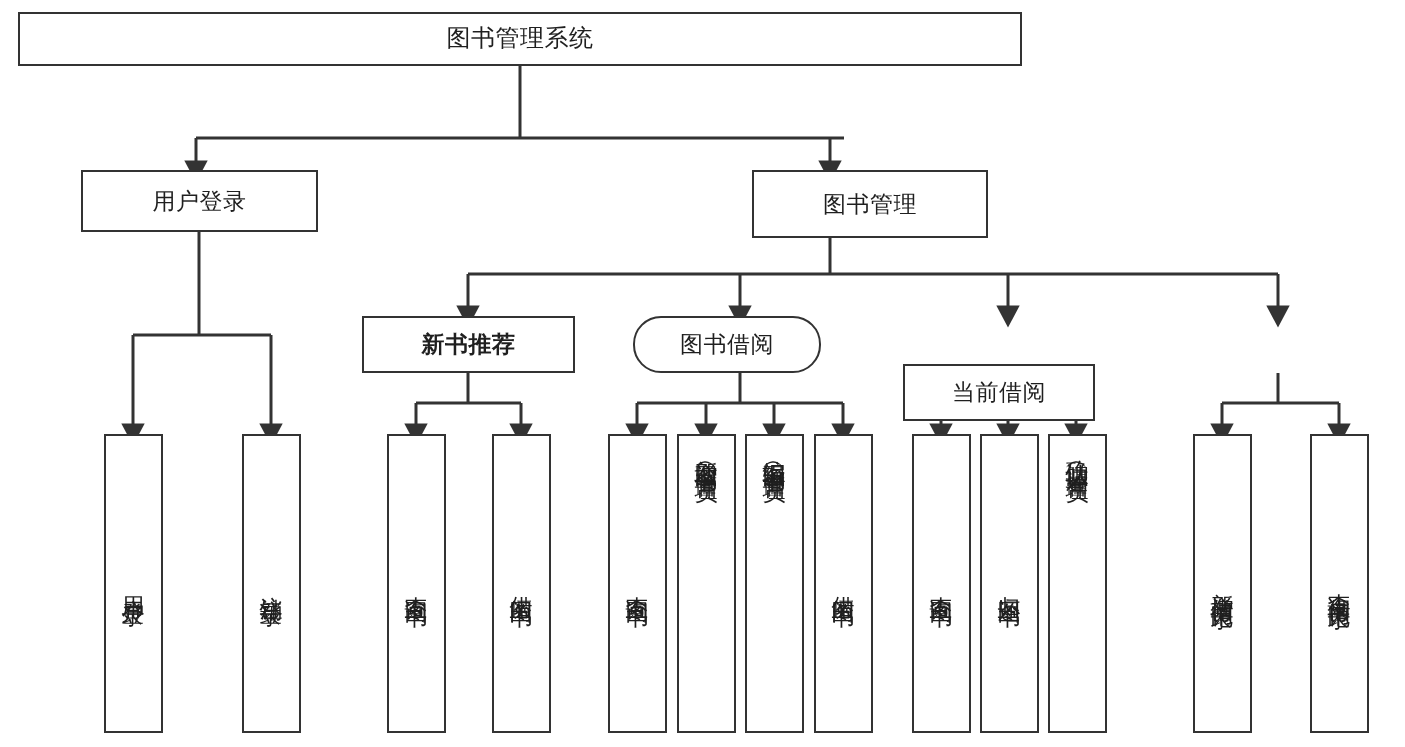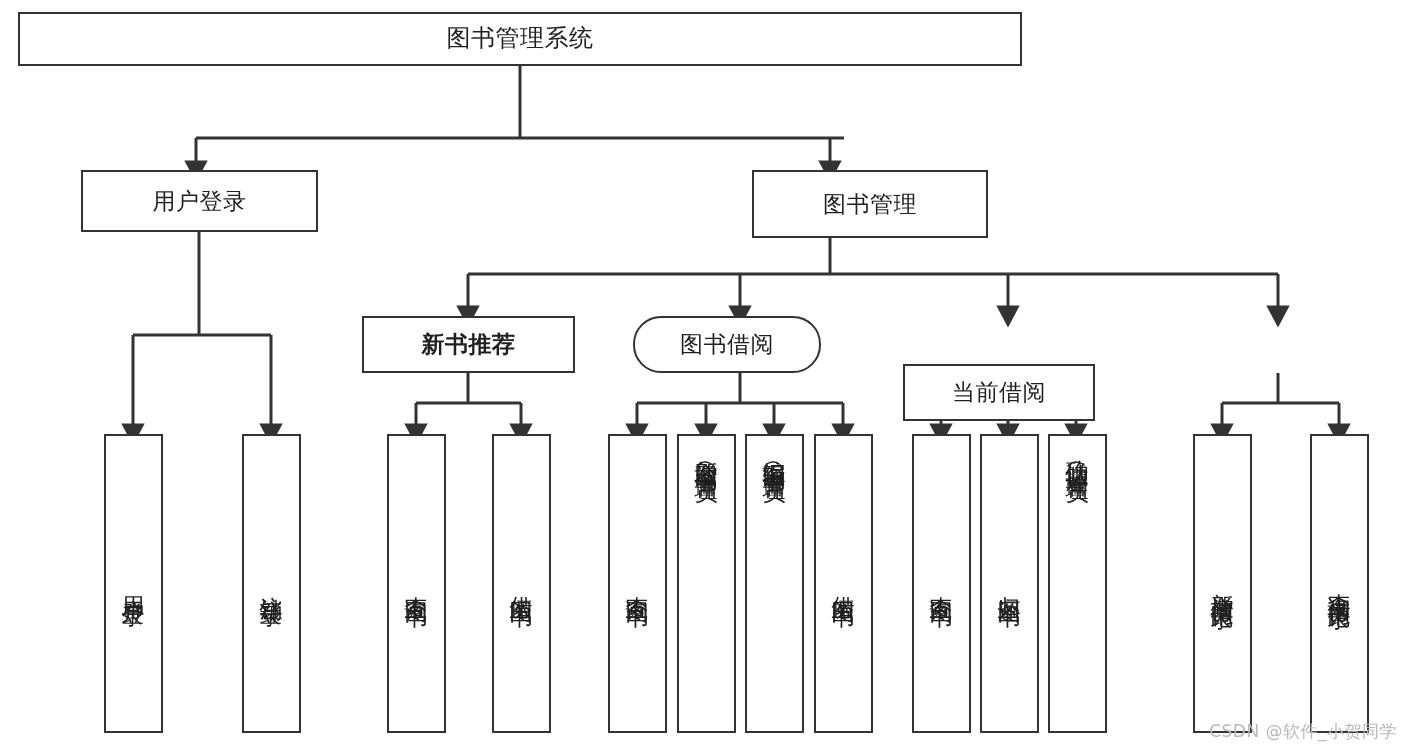--- a/index.html
+++ b/index.html
@@ -193,14 +193,13 @@
     <span class="node-label">确认归还（管理员）</span>
   </div>
 
   <div class="node vert centered" style="left:1193px; top:434px; width:59px; height:299px;">
     <span class="node-label">新增借阅记录</span>
   </div>
   <div class="node vert centered" style="left:1310px; top:434px; width:59px; height:299px;">
     <span class="node-label">查询借阅记录</span>
   </div>
 
-  <div id="watermark">CSDN @软件_小贺同学</div>
 </div>
 
 </body></html>

